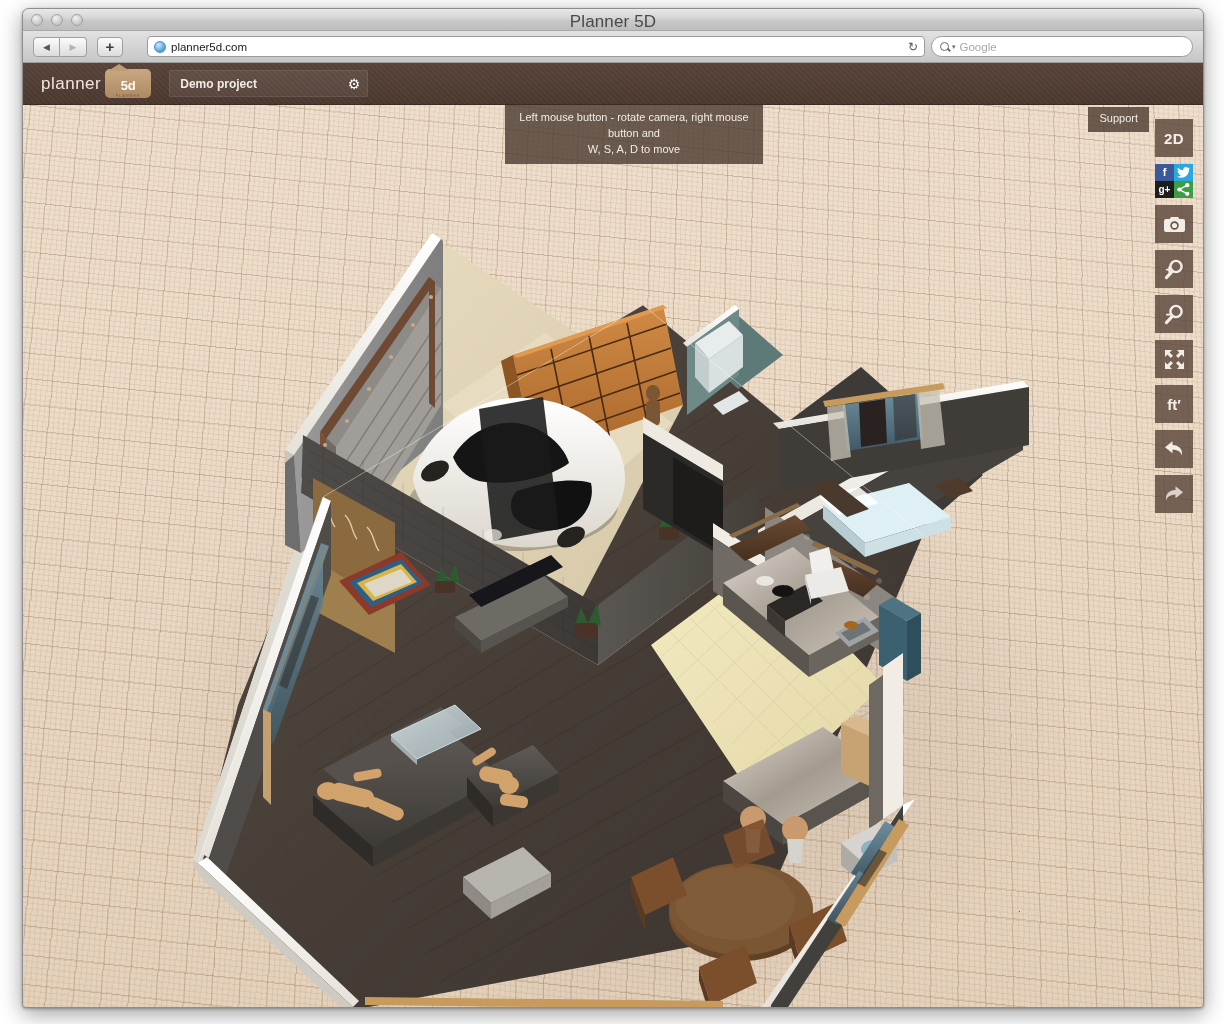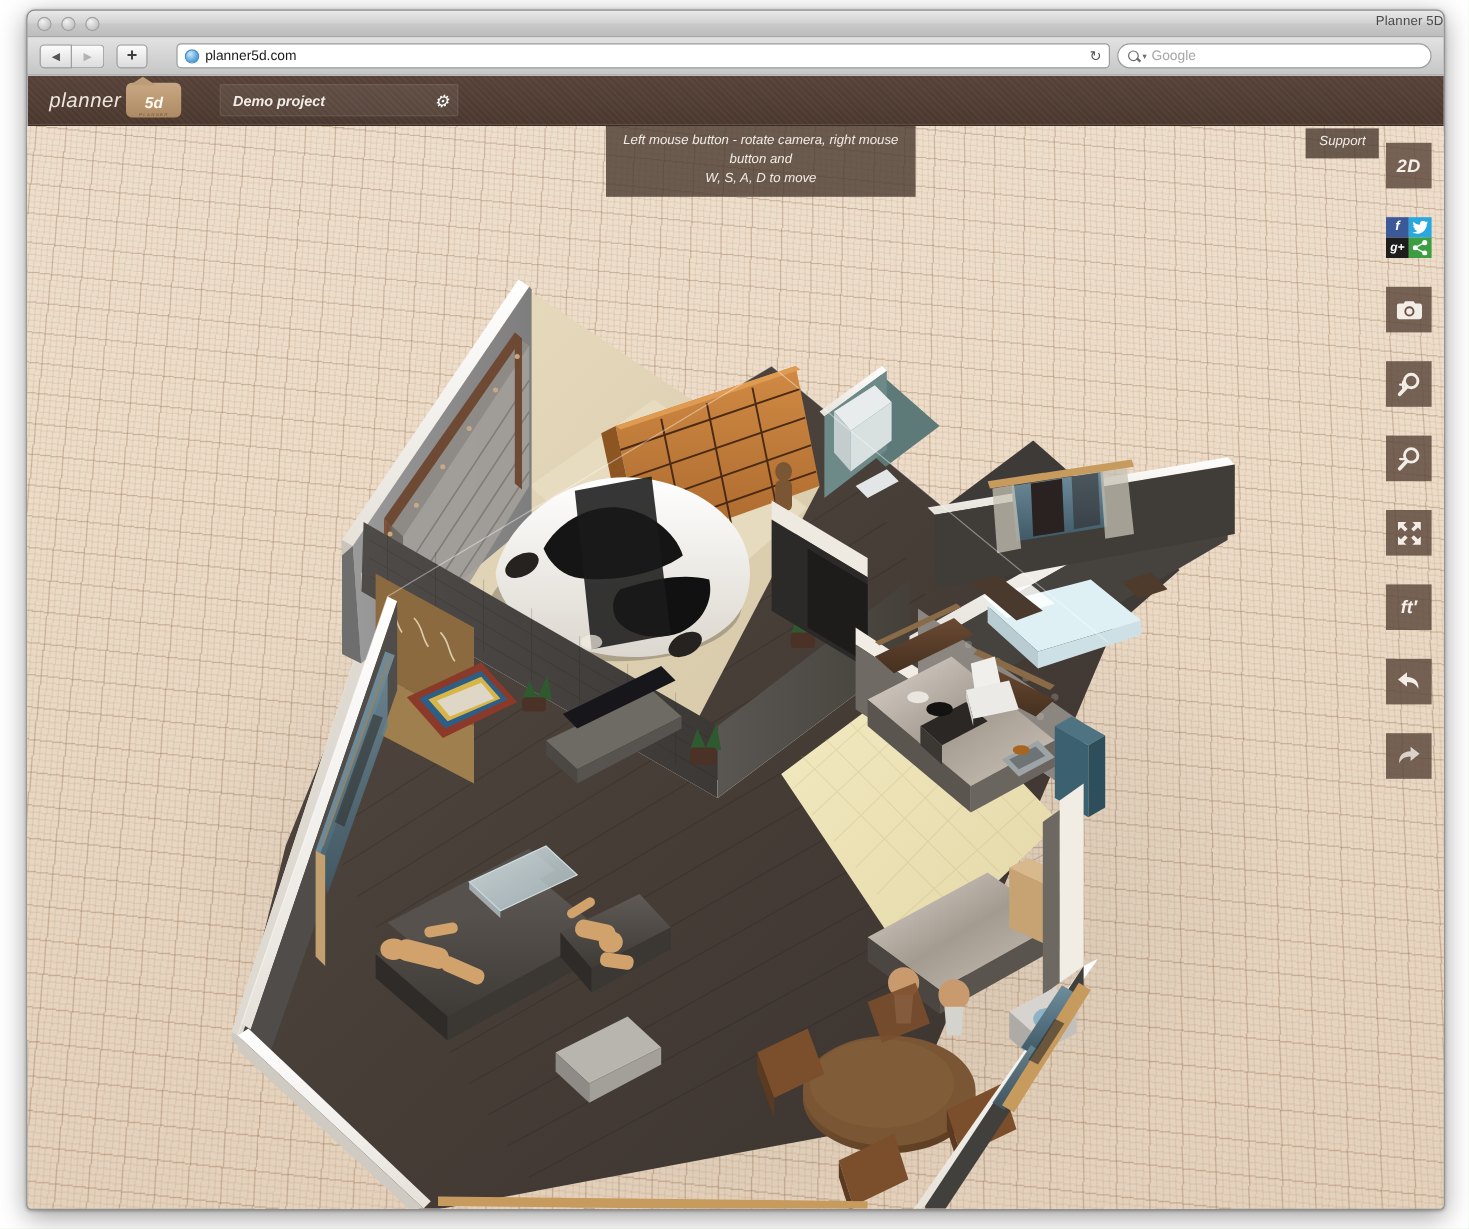--- a/index.html
+++ b/index.html
@@ -25,22 +25,22 @@
 
   
   #titlebar {
     height: 22px;
     background: linear-gradient(to bottom, #e9e9e9 0%, #d2d2d2 48%, #c9c9c9 52%, #bdbdbd 100%);
     border-bottom: 1px solid #a9a9a9;
     position: relative;
   }
   #window-title {
     position: absolute; left: 0; right: 0; top: 3px;
-    text-align: right;
-    font-size: 11px; color: #4a4a4a;
+    text-align: center;
+    font-size: 17px; color: #4a4a4a;
     letter-spacing: .15px;
   }
   .traffic-lights { position: absolute; left: 8px; top: 5px; display: flex; gap: 8px; }
   .tl {
     width: 12px; height: 12px; border-radius: 50%;
     background: radial-gradient(circle at 35% 30%, #f2f2f2 0%, #cfcfcf 55%, #b4b4b4 100%);
     border: 1px solid #a2a2a2;
   }
 
   
@@ -100,21 +100,20 @@
     background: #6a6a6a; right: -3px; bottom: -1px; transform: rotate(45deg);
   }
   .caret-mini { font-size: 7px; color: #6a6a6a; margin-right: 4px; }
   #search-placeholder { font-size: 11.5px; color: #a7a7a7; }
 
   
   #page {
     position: absolute; top: 54px; left: 0; right: 0; bottom: 0;
     background: #cfcfcf;
     overflow: hidden;
-    font-style: italic;
   }
 
   
   #appbar {
     height: 42px;
     background:
       repeating-linear-gradient(45deg, rgba(255,255,255,.025) 0 2px, rgba(0,0,0,.02) 2px 4px),
       linear-gradient(to bottom, #584339 0%, #4b382e 100%);
     display: flex; align-items: center;
     position: relative; z-index: 40;
@@ -132,21 +131,21 @@
   #logo-badge::before {
     content:""; position: absolute; top: -5px; left: 3px;
     width: 0; height: 0;
     border-left: 11px solid transparent; border-right: 11px solid transparent;
     border-bottom: 7px solid #bd9c78;
   }
   #logo-badge-num { font-size: 13px; font-weight: bold; color: #fffaf4; line-height: 1; margin-top: 2px; }
   #logo-badge-sub { font-size: 3.5px; color: #6d563f; letter-spacing: 1.2px; margin-top: 2px; }
 
   #project-field {
-    margin-left: 32px;
+    margin-left: 18px;
     width: 199px; height: 27px;
     background: rgba(255,255,255,0.07);
     border: 1px solid rgba(255,255,255,0.08);
     border-radius: 2px;
     display: flex; align-items: center; justify-content: space-between;
     padding: 0 7px 0 10px;
   }
   #project-name { font-size: 12px; font-weight: bold; color: #f1ece7; }
   #gear-icon { font-size: 14px; color: #ffffff; line-height: 1; }
 
@@ -209,21 +208,21 @@
     line-height: 1.45;
     z-index: 30;
   }
   #hint-tooltip { left: 482px; top: 0px; width: 258px; }
   #support-tooltip { right: 54px; top: 2px; padding: 4px 11px 5px; }
 
   
   #tools {
     position: absolute; right: 10px; top: 14px;
     width: 38px; z-index: 32;
-    display: flex; flex-direction: column; align-items: center; gap: 24px;
+    display: flex; flex-direction: column; align-items: center; gap: 7px;
   }
   .tool {
     width: 38px; height: 38px;
     background: rgba(92,71,58,0.82);
     display: flex; align-items: center; justify-content: center;
     color: #f4efe9;
   }
   .tool.label2d { font-size: 15px; font-weight: bold; letter-spacing: .5px; }
   .tool.units   { font-size: 15px; font-weight: bold; }
   .tool svg { display: block; }

